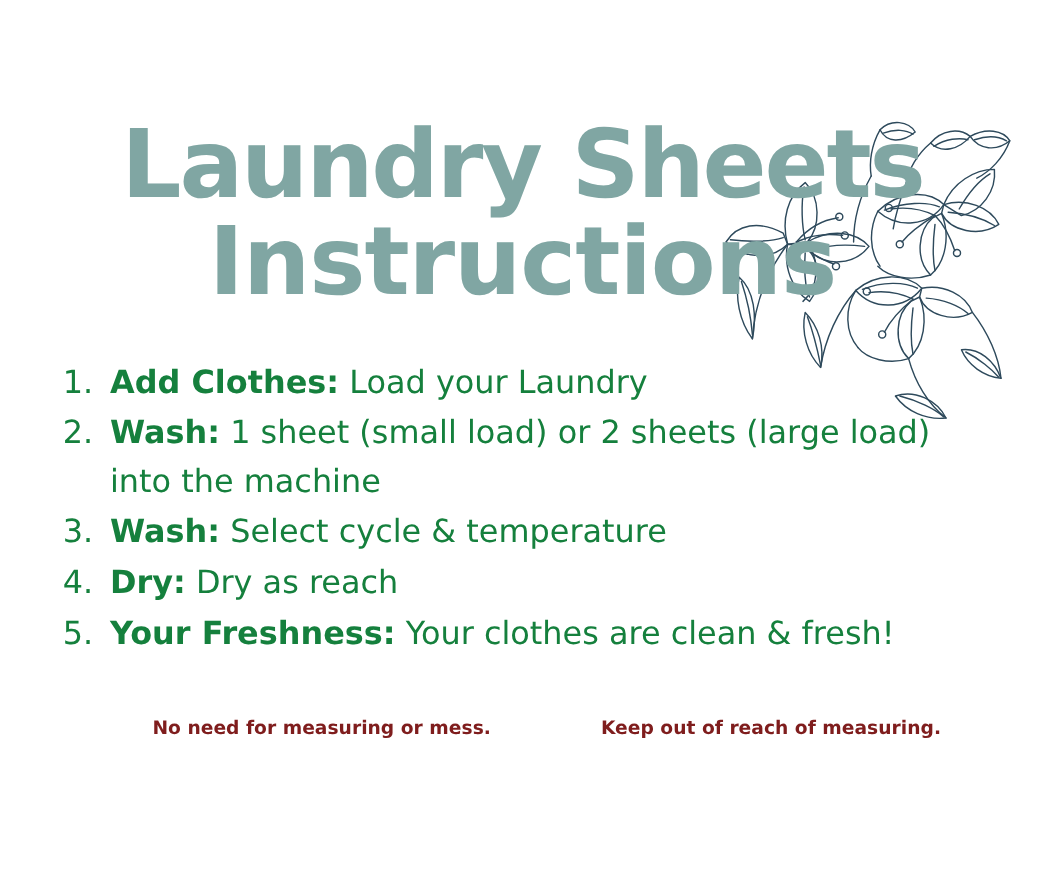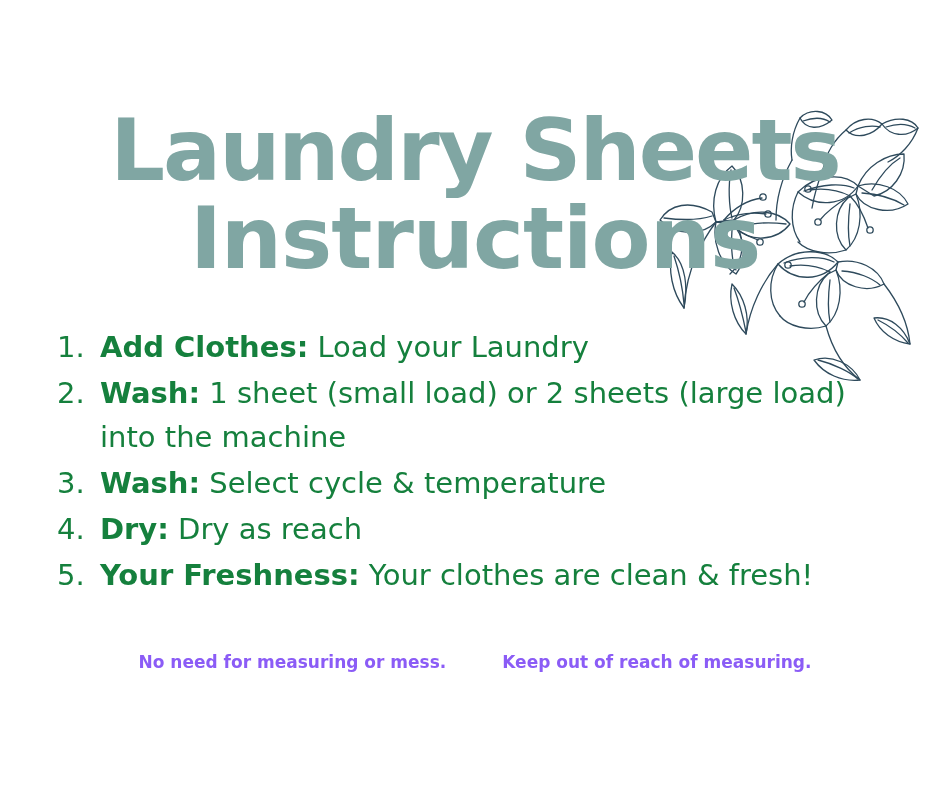--- a/index.html
+++ b/index.html
@@ -99,23 +99,24 @@
     left: 0;
     width: 950px;
     display: flex;
     justify-content: center;
     gap: 56px;
     z-index: 3;
   }
   .footer .note {
     font-size: 17px;
     font-weight: bold;
-    color: #8b5cf6;
+    color: #7f1d1d;
     font-family: "DejaVu Sans", sans-serif;
     white-space: nowrap;
+    margin-left: 44px;
   }
 </style>
 </head>
 <body>
 
 <div class="page">
 
   <div class="floral">
     <svg viewBox="0 0 280 300" xmlns="http://www.w3.org/2000/svg" fill="none" stroke="#2e4a5c" stroke-width="1.3" stroke-linecap="round" stroke-linejoin="round">
 

